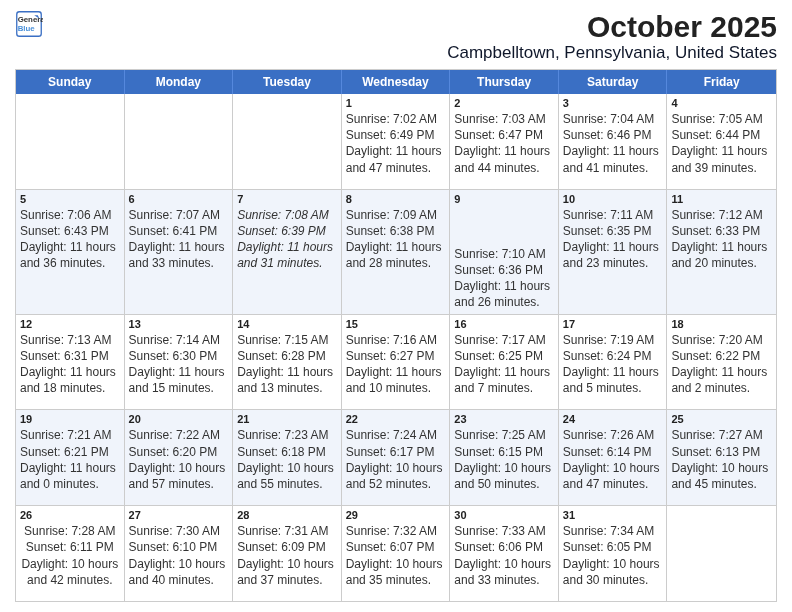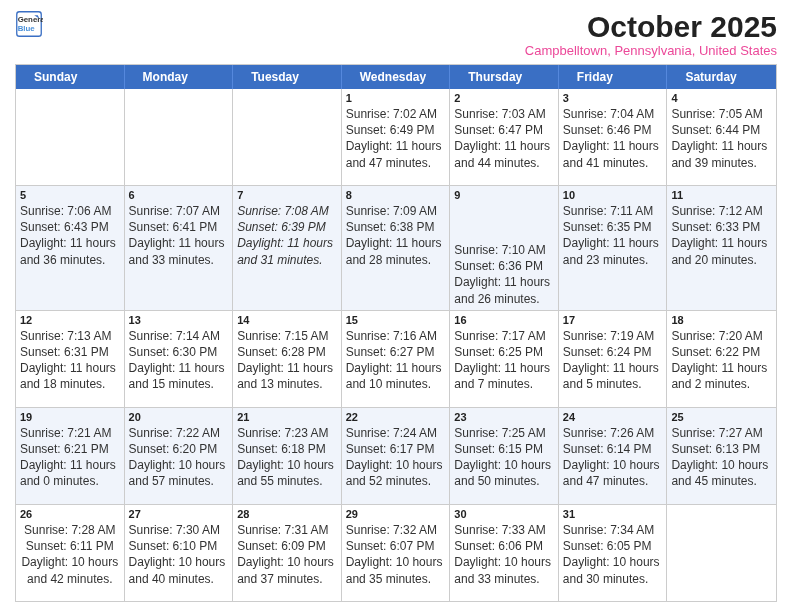--- a/index.html
+++ b/index.html
@@ -35,40 +35,40 @@
     .title-block {
       text-align: right;
     }
     .title-block h1 {
       font-size: 30px;
       font-weight: bold;
       color: #222;
       line-height: 1.1;
     }
     .title-block p {
-      font-size: 13px;
-      color: #ec4899;
+      font-size: 17px;
+      color: #0f172a;
       text-align: center;
     }
     .calendar {
       flex: 1;
       display: flex;
       flex-direction: column;
       border: 1px solid #ccc;
     }
     .calendar-header {
       display: grid;
       grid-template-columns: repeat(7, 1fr);
       background: #3a6fc4;
     }
     .calendar-header .col-header {
       color: #fff;
       font-size: 12px;
       font-weight: bold;
-      text-align: left;
+      text-align: center;
       padding: 5px 18px;
       border-right: 1px solid #5588dd;
     }
     .calendar-header .col-header:last-child { border-right: none; }
     .calendar-body {
       flex: 1;
       display: flex;
       flex-direction: column;
     }
     .calendar-row {
@@ -131,22 +131,22 @@
     </div>
   </div>
 
   <div class="calendar">
     <div class="calendar-header">
       <div class="col-header">Sunday</div>
       <div class="col-header">Monday</div>
       <div class="col-header">Tuesday</div>
       <div class="col-header">Wednesday</div>
       <div class="col-header">Thursday</div>
+      <div class="col-header">Saturday</div>
       <div class="col-header">Friday</div>
-      <div class="col-header">Saturday</div>
     </div>
     <div class="calendar-body" id="calendar-body">
     <div class="calendar-row row-white">
           <div class="calendar-cell empty-cell"></div>
           <div class="calendar-cell empty-cell"></div>
           <div class="calendar-cell empty-cell"></div>
           <div class="calendar-cell">
             <div class="cell-day">1</div>
             <div class="cell-info" style="white-space: pre-line;">Sunrise: 7:02 AM
 Sunset: 6:49 PM

